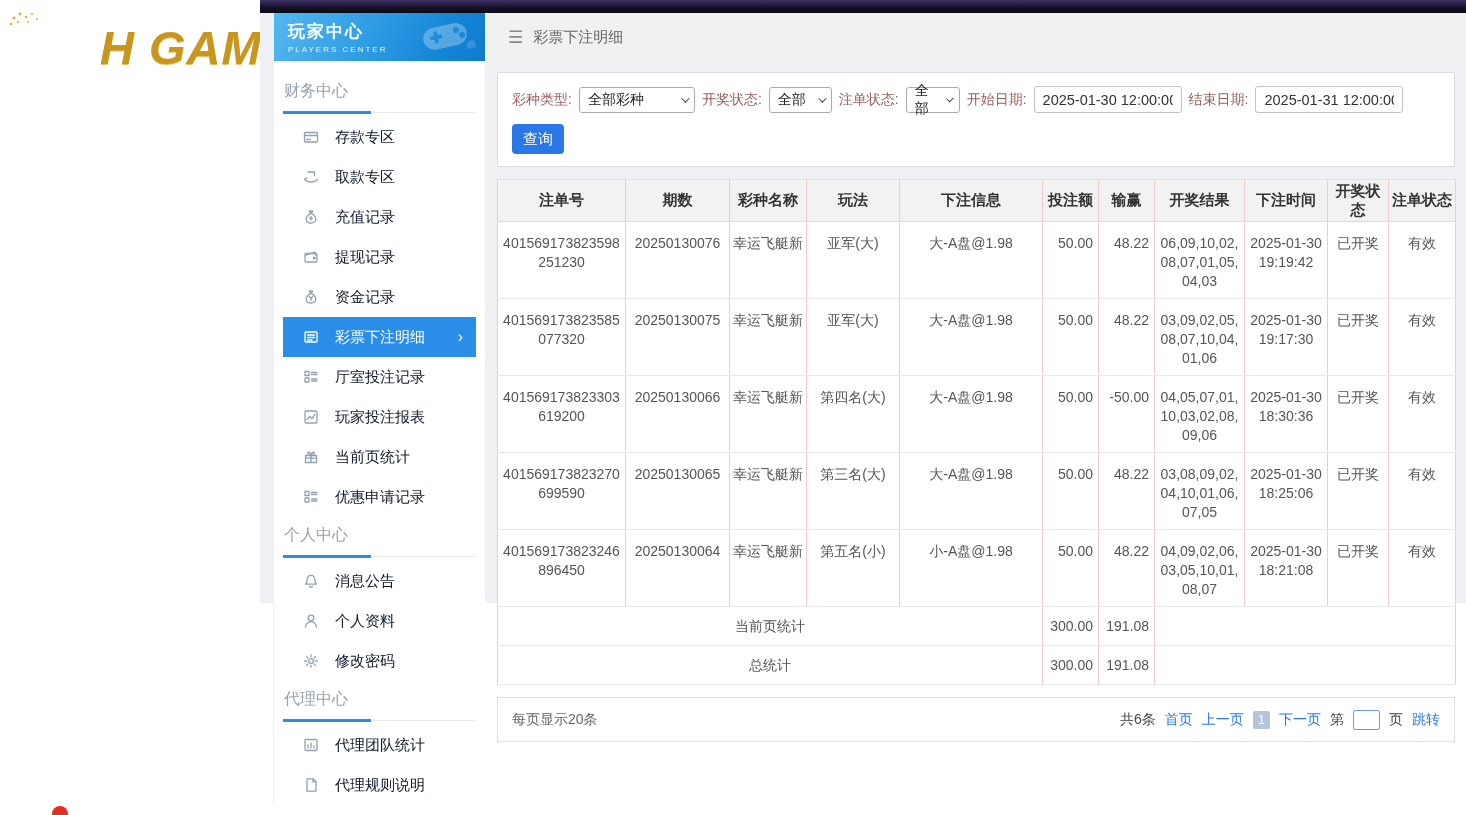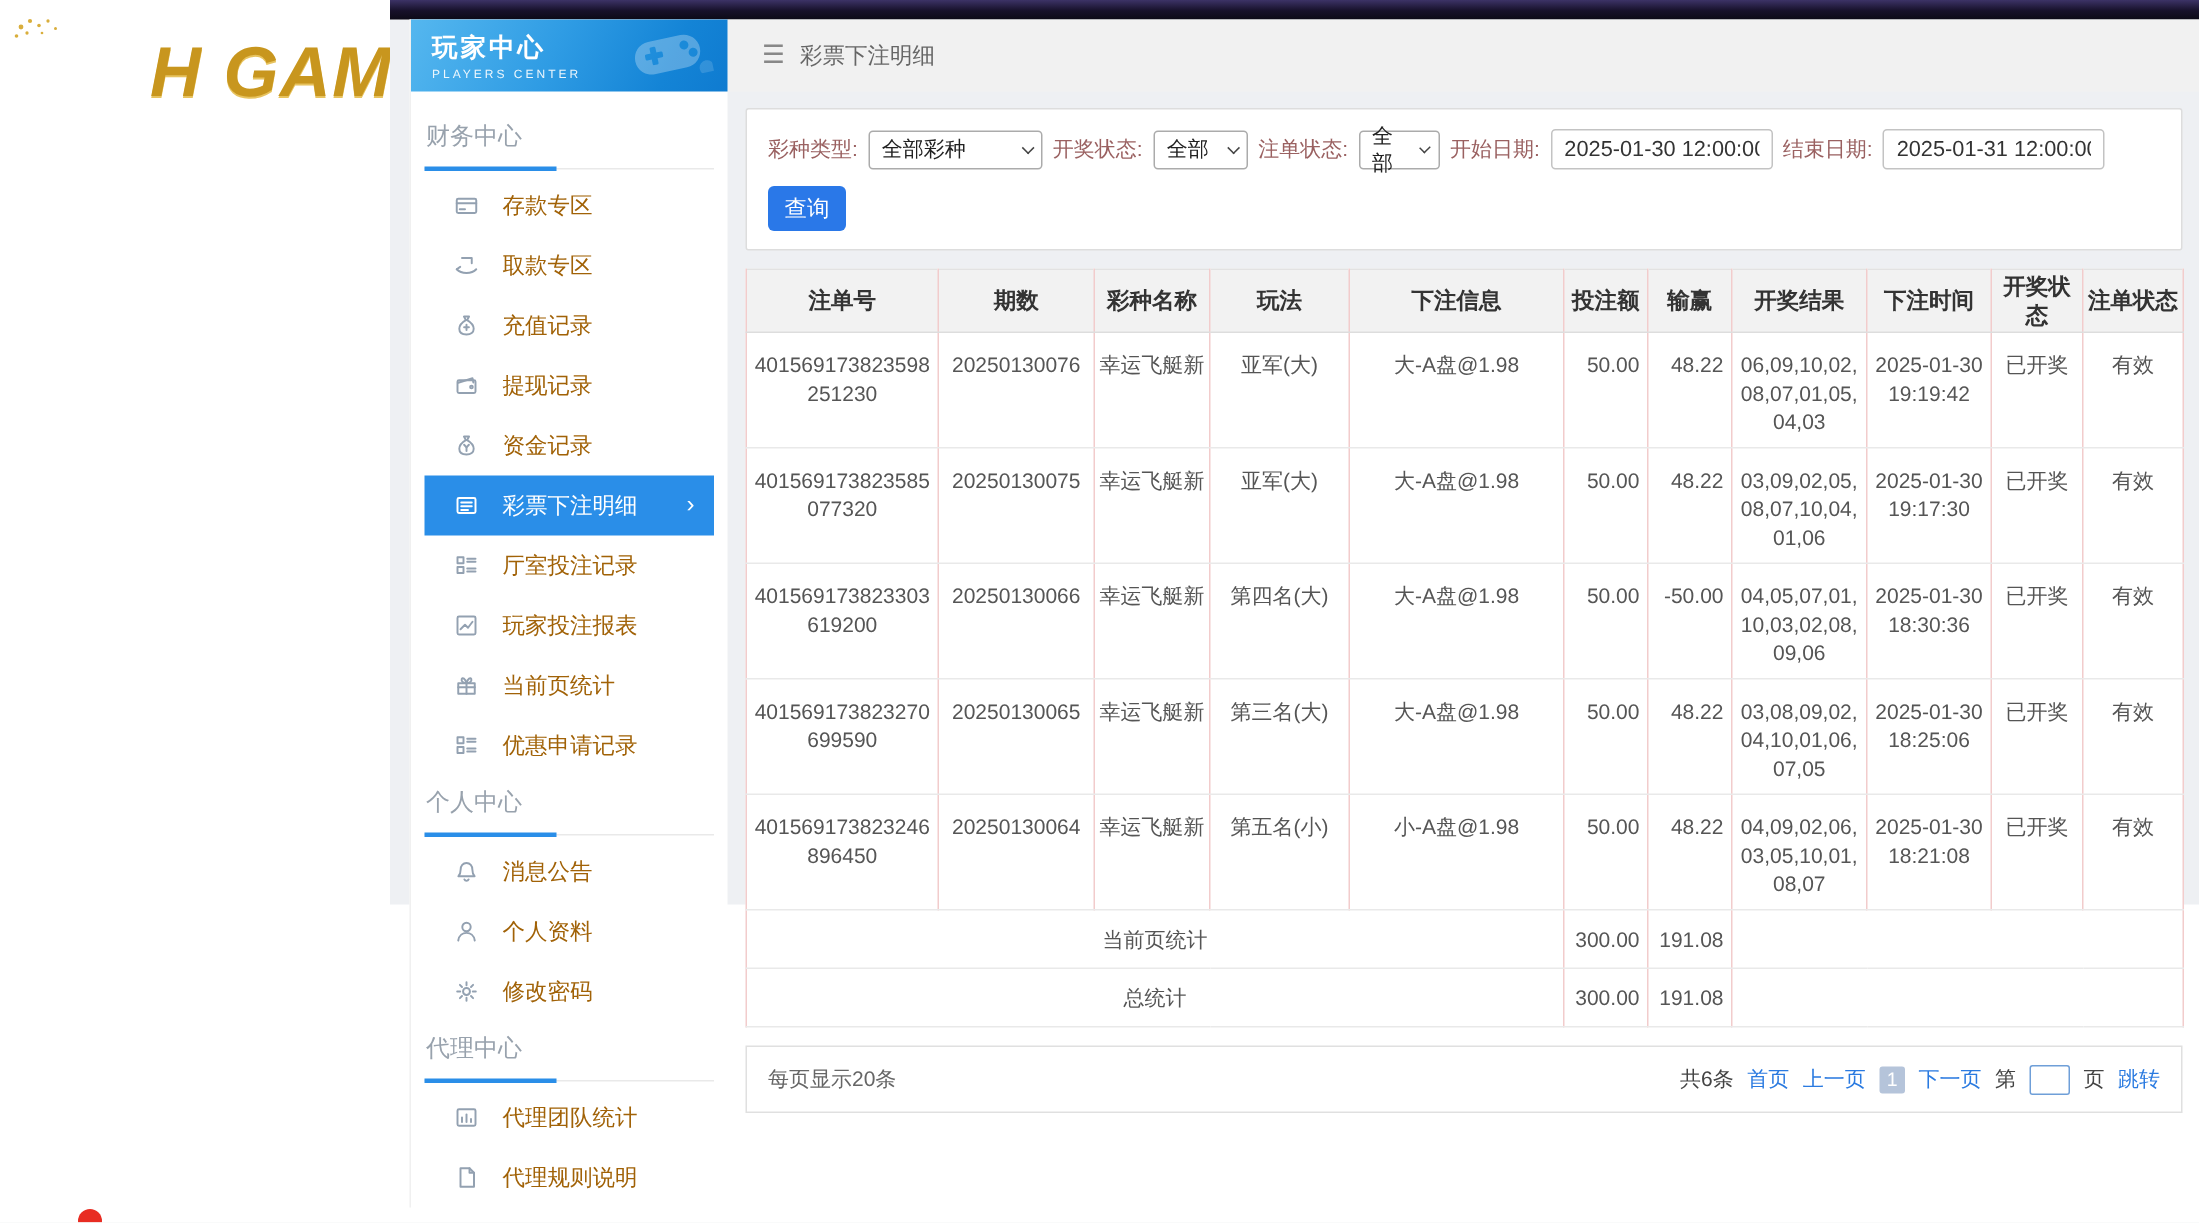--- a/index.html
+++ b/index.html
@@ -24,21 +24,21 @@
                position:relative; padding:7px 0 0 14px; color:#fff; overflow:hidden; }
   .sb-title { font-size:17px; font-weight:bold; letter-spacing:2px; }
   .sb-sub { font-size:8px; letter-spacing:2px; color:rgba(255,255,255,.9); margin-top:2px; }
   .sb-gamepad { position:absolute; right:12px; top:6px; opacity:.28; transform:rotate(-12deg); }
   .sb-body { padding-top:20px; }
   .sb-section { margin:0 9px; }
   .sb-sec-head { position:relative; padding:0 0 10px 1px; margin-bottom:4px; border-bottom:1px solid #e9e9e9; }
   .sb-sec-label { font-size:16px; color:#98a2ad; }
   .sb-sec-bar { position:absolute; left:0; bottom:-2px; width:88px; height:3px; background:#2a8ee8; }
   .sb-item { display:flex; align-items:center; height:40px; padding-left:20px; gap:16px; cursor:pointer; }
-  .sb-item .lbl { font-size:15px; color:#a16207; }
+  .sb-item .lbl { font-size:15px; color:#0f172a; }
   .sb-item svg { flex:none; }
   .sb-item.active { background:#2a8ee8; position:relative; }
   .sb-item.active .lbl { color:#fff; }
   .sb-item.active .chev { position:absolute; right:13px; color:#fff; font-size:16px; line-height:1; }
 
   
   .content { flex:1; min-width:0; display:flex; flex-direction:column; }
   .topbar { height:48px; background:#f1f1f1; display:flex; align-items:center; gap:10px; padding-left:23px;
             color:#666; font-size:15px; }
   .hamb { color:#888; font-size:17px; cursor:pointer; }

